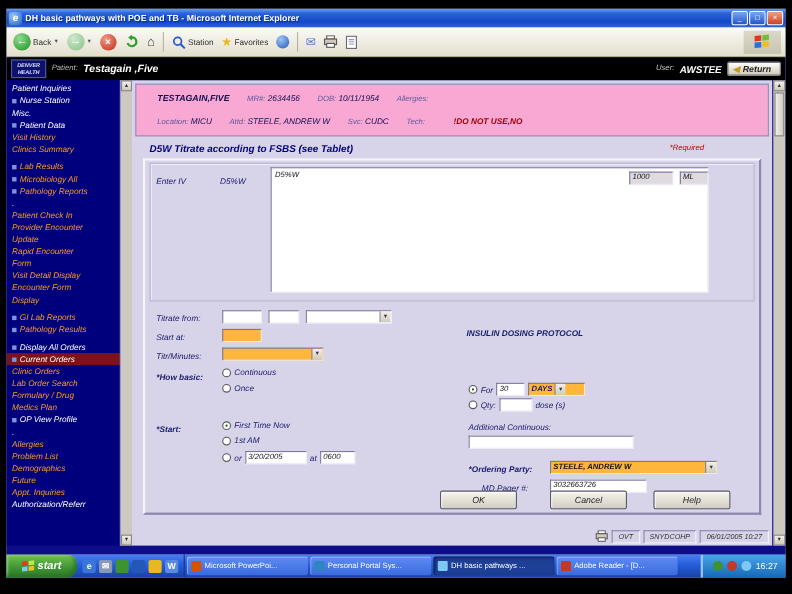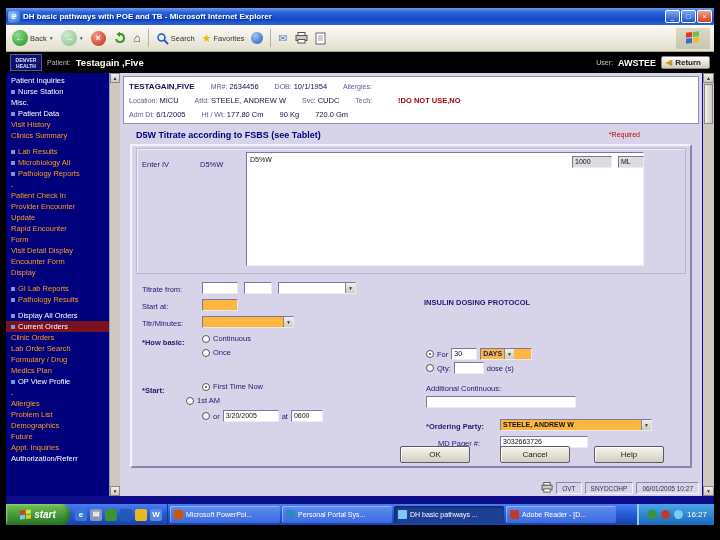--- a/index.html
+++ b/index.html
@@ -29,21 +29,21 @@
   .glyph-star { color:#e8b820; font-size:11px; }
   .glyph-mail { color:#5a7ec0; font-size:11px; }
   .glyph-home { color:#444; font-size:12px; }
   .media-dot { width:12px; height:12px; border-radius:50%; background:radial-gradient(circle at 35% 30%,#9cc6f5,#2358b8); }
   .win-flag { margin-left:auto; width:34px; height:21px; background:linear-gradient(#dcd8c8,#c9c5b2); display:flex; align-items:center; justify-content:center; }
   .flag-grid { width:14px; height:12px; display:grid; grid-template-columns:6px 6px; grid-template-rows:5px 5px; gap:1px; transform:skewY(-6deg); }
   .flag-grid i:nth-child(1){background:#e03a1e;} .flag-grid i:nth-child(2){background:#6fbf3a;}
   .flag-grid i:nth-child(3){background:#2b6fd8;} .flag-grid i:nth-child(4){background:#f0c020;}
 
   
-  .desktop { flex:1; position:relative; background:#0d0d8a; overflow:hidden; }
+  .desktop { flex:1; position:relative; background:#0d0d8a; overflow:hidden;font-style:italic; }
 
   .app-header { position:absolute; left:0; top:0; right:0; height:21px; background:#000; display:flex; align-items:center; padding:0 4px; gap:5px; }
   .dh-logo { width:32px; height:17px; background:#10106a; border:1px solid #4a5aa8; color:#cfe0ff; font-size:5px; font-weight:bold; line-height:1.2; display:flex; flex-direction:column; align-items:center; justify-content:center; }
   .patient-label { color:#b8b8b8; font-size:7px; }
   .patient-name { color:#fff; font-size:9.5px; font-weight:bold; }
   .header-right { margin-left:auto; display:flex; align-items:center; gap:5px; }
   .user-label { color:#c8c8c8; font-size:7px; }
   .user-name { color:#fff; font-size:9px; font-weight:bold; }
   .return-btn { background:linear-gradient(#ffffff,#cfcabc); border:1px solid #888; border-radius:2px; font-size:8px; font-weight:bold; color:#222; padding:1px 8px 1px 4px; display:flex; align-items:center; gap:3px; }
   .return-arrow { color:#c89a18; font-size:8px; }
@@ -59,21 +59,21 @@
   .v-scrollbar { position:absolute; top:21px; bottom:8px; width:11px; background:#cdc9c0; display:flex; flex-direction:column; justify-content:space-between; }
   .v-scrollbar.left { left:103px; border-left:1px solid #9a96c8; }
   .v-scrollbar.right { right:0; }
   .scroll-arrow { height:10px; background:linear-gradient(#f2f0ea,#cfcabc); border:1px solid #8a868a; font-size:5px; line-height:8px; text-align:center; color:#333; }
   .scroll-thumb { flex:0 0 40px; margin:1px; background:linear-gradient(90deg,#f2f0ea,#cfcabc); border:1px solid #8a868a; }
   .scroll-track { flex:1; }
 
   
   .main { position:absolute; left:114px; top:21px; right:12px; bottom:8px; background:#d7d3e8; }
 
-  .patient-banner { position:absolute; top:3px; left:3px; right:3px; height:48px; background:#ffffff; border:1px solid #8f8cb8; padding:2px 5px; display:flex; flex-direction:column; justify-content:space-around; }
+  .patient-banner { position:absolute; top:3px; left:3px; right:3px; height:48px; background:#f9a8d4; border:1px solid #8f8cb8; padding:2px 19px; display:flex; flex-direction:column; justify-content:space-around; }
   .banner-row { display:flex; gap:16px; align-items:baseline; }
   .banner-field { display:flex; gap:2px; align-items:baseline; white-space:nowrap; }
   .banner-label { color:#5a5a9a; font-size:7px; }
   .banner-value { color:#101050; font-size:7.5px; }
   .banner-value.bold { font-weight:bold; font-size:8px; }
   .banner-value.alert { color:#a00000; font-weight:bold;margin-left:10px; }
 
   .form-title { position:absolute; top:57px; left:16px; font-size:9px; font-weight:bold; color:#00007d; }
   .required-note { position:absolute; top:58px; right:62px; font-size:7px; color:#c00000; }
 
@@ -158,21 +158,21 @@
     </span>
     <span class="tb-btn">
       <span class="glyph-home">⌂</span>
     </span>
     <span class="tb-sep"></span>
     <span class="tb-btn">
       <svg width="13" height="13" viewBox="0 0 13 13">
           <circle cx="5.5" cy="5.5" r="3.5" fill="none" stroke="#2255cc" stroke-width="1.5"></circle>
           <line x1="8.2" y1="8.2" x2="12" y2="12" stroke="#2255cc" stroke-width="1.8"></line>
         </svg>
-      <span>Search</span>
+      <span>Station</span>
     </span>
     <span class="tb-btn">
       <span class="glyph-star">★</span>
       <span>Favorites</span>
     </span>
     <span class="tb-btn">
       <span class="media-dot"></span>
     </span>
     <span class="tb-sep"></span>
     <span class="tb-btn">
@@ -351,21 +351,21 @@
           <div class="banner-row">
             <span class="banner-field">
               <span class="banner-value bold">TESTAGAIN,FIVE</span>
             </span>
             <span class="banner-field">
               <span class="banner-label">MR#:</span>
               <span class="banner-value">2634456</span>
             </span>
             <span class="banner-field">
               <span class="banner-label">DOB:</span>
-              <span class="banner-value">10/1/1954</span>
+              <span class="banner-value">10/11/1954</span>
             </span>
             <span class="banner-field">
               <span class="banner-label">Allergies:</span>
             </span>
           </div>
           <div class="banner-row">
             <span class="banner-field">
               <span class="banner-label">Location:</span>
               <span class="banner-value">MICU</span>
             </span>
@@ -375,36 +375,20 @@
             </span>
             <span class="banner-field">
               <span class="banner-label">Svc:</span>
               <span class="banner-value">CUDC</span>
             </span>
             <span class="banner-field">
               <span class="banner-label">Tech:</span>
             </span>
             <span class="banner-field">
               <span class="banner-value alert">!DO NOT USE,NO</span>
-            </span>
-          </div>
-          <div class="banner-row">
-            <span class="banner-field">
-              <span class="banner-label">Adm Dt:</span>
-              <span class="banner-value">6/1/2005</span>
-            </span>
-            <span class="banner-field">
-              <span class="banner-label">Ht / Wt:</span>
-              <span class="banner-value">177.80 Cm</span>
-            </span>
-            <span class="banner-field">
-              <span class="banner-value">90 Kg</span>
-            </span>
-            <span class="banner-field">
-              <span class="banner-value">720.0 Gm</span>
             </span>
           </div>
         </div>
 
       <div class="form-title">D5W  Titrate according to FSBS (see Tablet)</div>
       <div class="required-note">*Required</div>
 
       <div class="form-panel">
         <div class="upper-group"></div>
 
@@ -459,21 +443,21 @@
           <span>Qty:</span>
           <span class="inline-field" style="width:30px;"></span>
           <span>dose (s)</span>
         </span>
 
         <span class="f-label bold" style="left:10px; top:240px;">*Start:</span>
         <span class="radio-row" style="left:70px; top:236px;">
           <span class="radio checked"></span>
           <span>First Time Now</span>
         </span>
-        <span class="radio-row" style="left:54px; top:250px;align-items:center;">
+        <span class="radio-row" style="left:70px; top:250px;align-items:center;">
           <span class="radio"></span>
           <span>1st AM</span>
         </span>
         <span class="radio-row" style="left:70px; top:264px;">
           <span class="radio"></span>
           <span>or</span>
           <span class="inline-field" style="width:56px;">3/20/2005</span>
           <span>at</span>
           <span class="inline-field" style="width:32px;">0600</span>
         </span>

